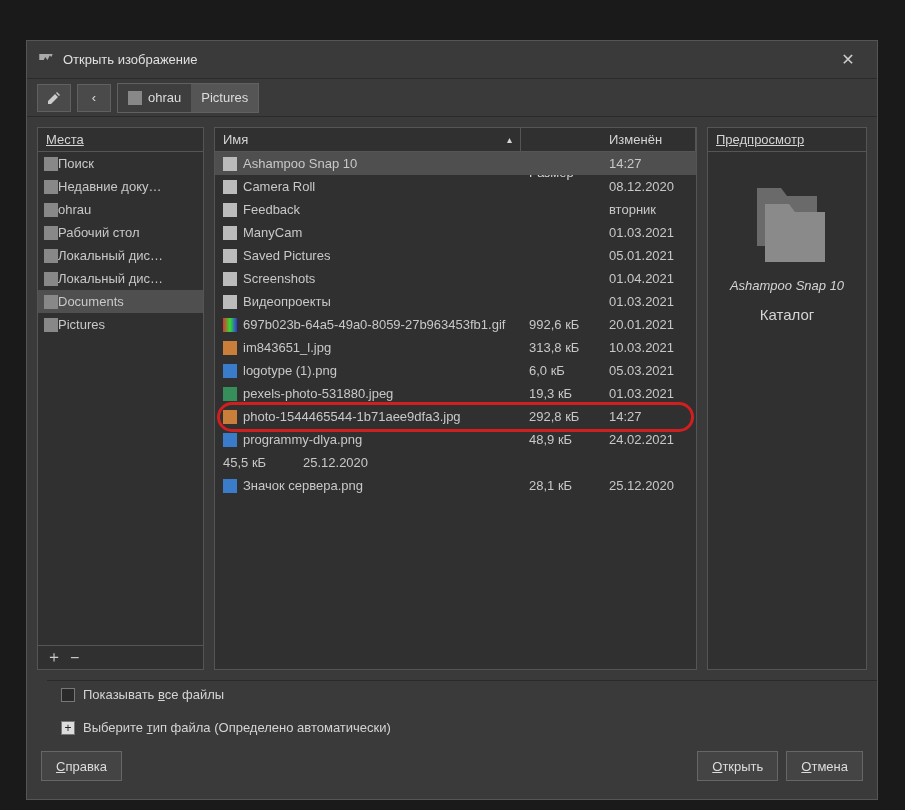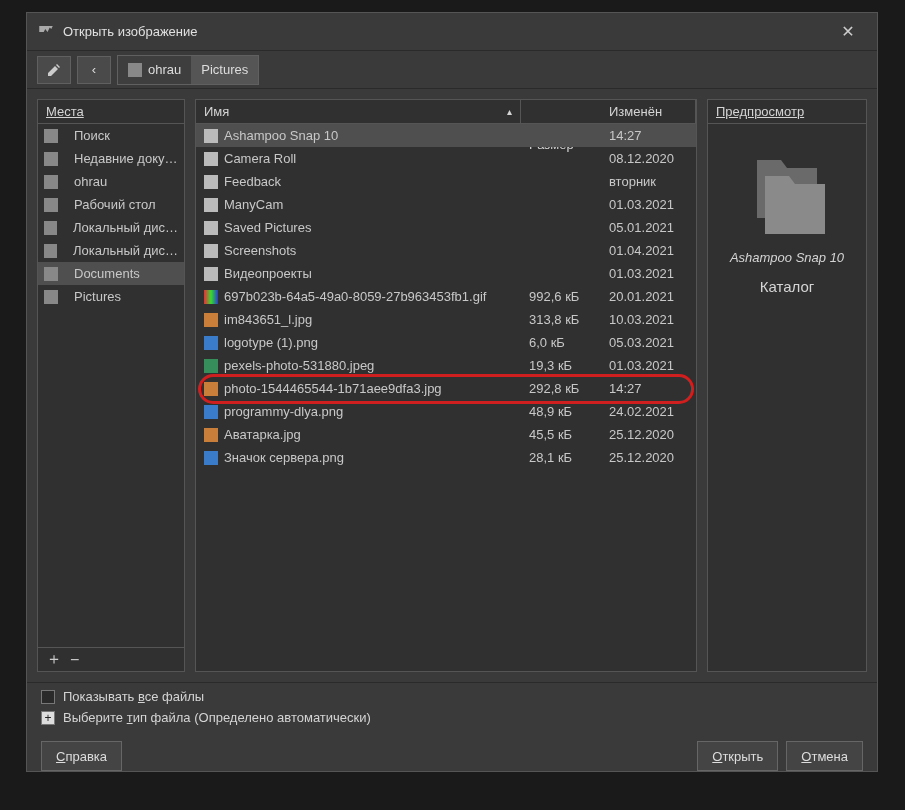--- a/index.html
+++ b/index.html
@@ -1,19 +1,19 @@
 <!DOCTYPE html>
 <html><head>
 <meta charset="utf-8">
 <style>
 * { box-sizing: border-box; margin: 0; padding: 0; font-family: "Segoe UI", Tahoma, sans-serif; }
 body { background: #1a1a1a; width: 905px; height: 810px; overflow: hidden; }
 
 .dialog {
-  position: absolute; left: 26px; top: 12px; width: 852px; height: 760px;
+  position: absolute; left: 26px; top: 40px; width: 852px; height: 760px;
   background: #3a3a3a; color: #d4d4d4; border: 1px solid #555;
   display: flex; flex-direction: column;
 }
 
 
 .titlebar {
   height: 38px; display: flex; align-items: center; padding: 0 10px;
   background: #3a3a3a; border-bottom: 1px solid #2a2a2a;
 }
 .titlebar-icon { width: 18px; height: 18px; margin-right: 8px; }
@@ -33,24 +33,24 @@
 .path-crumbs { display:flex; border:1px solid #606060; }
 .path-crumbs .crumb { height:28px; display:flex; align-items:center; padding:0 10px; font-size:13px; background:#3e3e3e; color:#ddd; }
 .path-crumbs .crumb.selected { background:#555; }
 
 
 .body-area { flex:1; display:flex; gap:10px; padding:10px; overflow:hidden; }
 
 .panel { background:#303030; border:1px solid #555; display:flex; flex-direction:column; }
 
 
-.places { width:148px; }
+.places { width:167px; }
 .panel-header { height:24px; display:flex; align-items:center; padding:0 8px; font-size:13px; border-bottom:1px solid #555; }
 .panel-header .u { text-decoration: underline; }
-.place-item { height:23px; display:flex; align-items:center; gap:16px; padding:0 6px; font-size:13px; color:#c8c8c8; white-space:nowrap; overflow:hidden; text-overflow:ellipsis; cursor:pointer; }
+.place-item { height:23px; display:flex; align-items:center; gap:0; padding:0 6px; font-size:13px; color:#c8c8c8; white-space:nowrap; overflow:hidden; text-overflow:ellipsis; cursor:pointer; }
 .place-item.selected { background:#4f4f4f; }
 .place-icon { width:14px; height:14px; background:#888; display:inline-block; }
 .places-footer { margin-top:auto; height:24px; display:flex; align-items:center; gap:8px; padding:0 8px; border-top:1px solid #555; font-size:16px; color:#ccc; }
 
 
 .filelist { flex:1; }
 .fl-head { height:24px; display:flex; align-items:stretch; border-bottom:1px solid #555; font-size:13px; }
 .fl-head .col { display:flex; align-items:center; padding:0 8px; border-right:1px solid #555; }
 .col-name { flex:1; }
 .col-size { width:80px;margin-top:44px; }
@@ -74,27 +74,27 @@
 }
 
 
 .preview { width:160px; align-items:center; }
 .preview .panel-header { align-self:stretch; }
 .thumb { margin-top:18px; width:100px; height:100px; }
 .preview-name { margin-top:8px; font-size:13px; font-style:italic; text-align:center; }
 .preview-type { margin-top:13px; font-size:15px; text-align:center; }
 
 
-.opts { padding:6px 14px; display:flex; flex-direction:column; gap:6px; border-top:1px solid #2a2a2a; }
+.opts { padding:6px 14px; display:flex; flex-direction:column; gap:18px; border-top:1px solid #2a2a2a;margin-left:20px; }
 .opt-row { display:flex; align-items:center; gap:8px; font-size:13px; }
 .checkbox { width:14px; height:14px; border:1px solid #777; background:#2a2a2a; display:inline-flex; align-items:center; justify-content:center; font-size:11px; color:#ddd; }
 .expander { width:14px; height:14px; border:1px solid #777; background:#ddd; color:#222; display:inline-flex; align-items:center; justify-content:center; font-size:12px; line-height:1; }
 
 
-.footer { display:flex; align-items:center; padding:10px 14px 0; gap:8px; }
+.footer { display:flex; align-items:center; padding:10px 14px 18px; gap:8px; }
 .btn {
   height:30px; padding:0 14px; background:#444; border:1px solid #666; color:#ddd;
   font-size:13px; display:flex; align-items:center; cursor:pointer;
 }
 .spacer { flex:1; }
 </style>
 </head>
 <body>
 
 <div class="dialog">
@@ -279,24 +279,20 @@
           </div>
           <div class="fl-row">
             <div class="cell-name">
               <span class="file-icon png"></span>
               <span>programmy-dlya.png</span>
             </div>
             <div class="cell-size">48,9 кБ</div>
             <div class="cell-mod">24.02.2021</div>
           </div>
           <div class="fl-row">
-            <div class="cell-name">
-              <span class="file-icon jpg"></span>
-              <span>Аватарка.jpg</span>
-            </div>
             <div class="cell-size">45,5 кБ</div>
             <div class="cell-mod">25.12.2020</div>
           </div>
           <div class="fl-row">
             <div class="cell-name">
               <span class="file-icon png"></span>
               <span>Значок сервера.png</span>
             </div>
             <div class="cell-size">28,1 кБ</div>
             <div class="cell-mod">25.12.2020</div>

